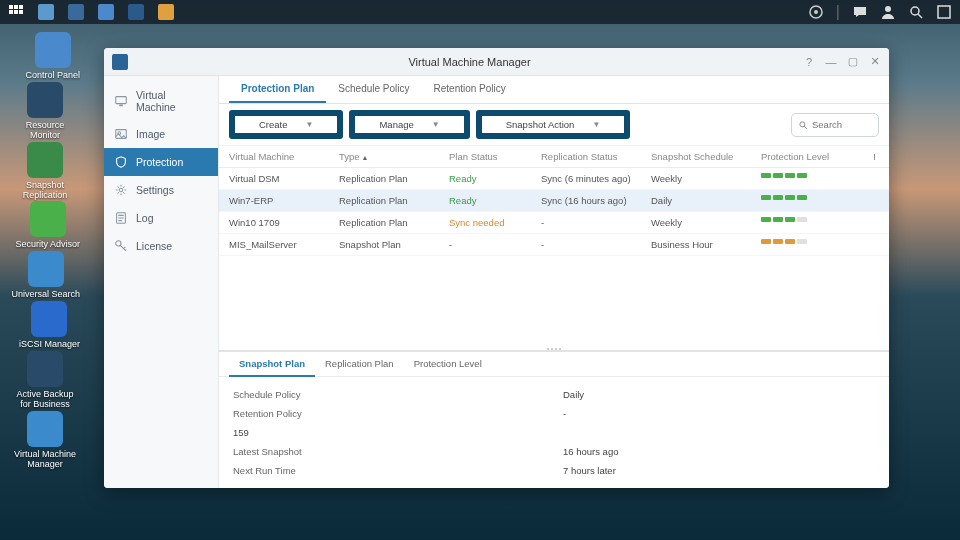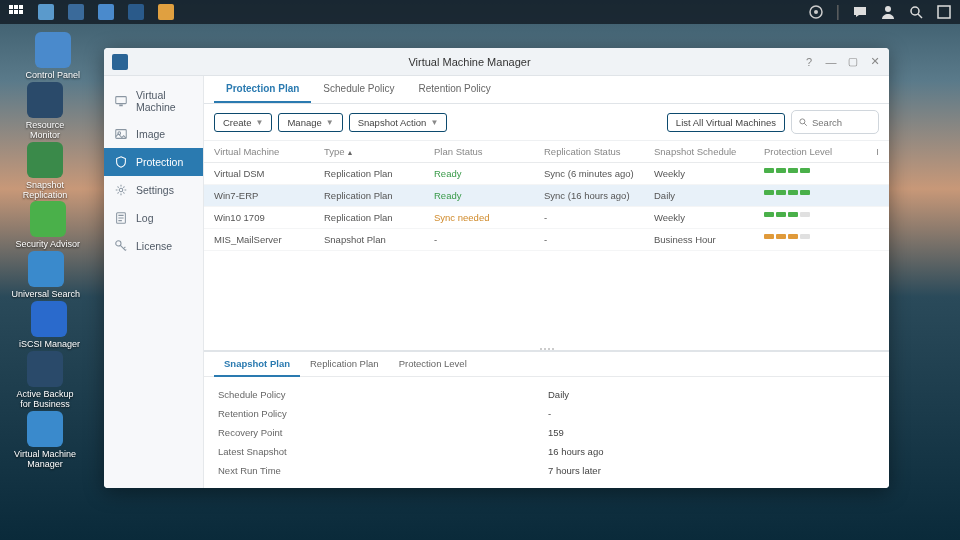--- a/index.html
+++ b/index.html
@@ -34,34 +34,34 @@
 .sb-icon { width: 14px; height: 14px; display: flex; align-items: center; justify-content: center; }
 .sb-icon svg { width: 14px; height: 14px; }
 
 
 .main { flex: 1; display: flex; flex-direction: column; background: #fff; }
 .subtabs { display: flex; border-bottom: 1px solid #e0e4e8; padding: 0 10px; }
 .subtab { padding: 7px 12px; font-size: 10px; color: #666; cursor: pointer; border-bottom: 2px solid transparent; }
 .subtab.active { color: #2a7ab0; border-bottom-color: #2a7ab0; font-weight: 600; }
 
 .toolbar { display: flex; align-items: center; gap: 6px; padding: 6px 10px; border-bottom: 1px solid #eef0f2; }
-.btn { display: flex; align-items: center; gap: 4px; padding: 3px 8px; font-size: 9.5px; color: #444; background: #fff; border: 1px solid #0c4a6e; border-radius: 3px; cursor: pointer; }
+.btn { display: flex; align-items: center; gap: 18px; padding: 3px 24px; font-size: 9.5px; color: #444; background: #fff; border: 6px solid #0c4a6e; border-radius: 3px; cursor: pointer; }
 .btn .caret { font-size: 8px; color: #888; }
 .tb-spacer { flex: 1; }
 .search-wrap { display: flex; align-items: center; gap: 4px; border: 1px solid #d0d6dc; border-radius: 5px; padding: 2px 6px; }
 .search-wrap input { border: none; outline: none; font-size: 9.5px; width: 60px; }
 
 
 .table { font-size: 9.5px; color: #555; }
 .thead { display: flex; padding: 5px 10px; border-bottom: 1px solid #e8eaec; color: #888; }
 .trow { display: flex; padding: 5px 10px; border-bottom: 1px solid #f4f5f6; cursor: pointer; }
 .trow.selected { background: #e8f1f9; }
 .col-vm { width: 110px; }
 .col-type { width: 110px; }
-.col-plan { width: 110px; }
+.col-plan { width: 92px; }
 .col-rep { width: 110px; }
 .col-sched { width: 110px; }
 .col-prot { width: 100px; }
 .col-i { width: 15px; text-align: right; }
 .sort-caret { font-size: 7px; margin-left: 2px; color: #666; }
 .status-ready { color: #3a9a4a; }
 .status-sync { color: #d08a2a; }
 .bars { display: flex; gap: 2px; }
 .bar { width: 10px; height: 5px; border-radius: 1px; }
 .bar.g { background: #4ab04a; }
@@ -250,23 +250,20 @@
           </div>
         <div class="btn">
             <span>Manage</span>
             <span class="caret">▼</span>
           </div>
         <div class="btn">
             <span>Snapshot Action</span>
             <span class="caret">▼</span>
           </div>
         <div class="tb-spacer"></div>
-        <div class="btn">
-            <span>List All Virtual Machines</span>
-          </div>
         <div class="search-wrap">
           <span><svg width="10" height="10" viewBox="0 0 16 16">
                 <circle cx="7" cy="7" r="4" fill="none" stroke="#888" stroke-width="1.5"></circle>
                 <line x1="10" y1="10" x2="14" y2="14" stroke="#888" stroke-width="1.5"></line>
               </svg></span>
           <input placeholder="Search" style="">
         </div>
       </div>
       <div class="table">
         <div class="thead">
@@ -360,21 +357,20 @@
         <div class="detail-body" id="detail-body">
             <div class="drow">
               <div class="dlabel">Schedule Policy</div>
               <div class="dval">Daily</div>
             </div>
             <div class="drow">
               <div class="dlabel">Retention Policy</div>
               <div class="dval">-</div>
             </div>
             <div class="drow">
-              <div class="dlabel">Recovery Point</div>
               <div class="dval">159</div>
             </div>
             <div class="drow">
               <div class="dlabel">Latest Snapshot</div>
               <div class="dval">16 hours ago</div>
             </div>
             <div class="drow">
               <div class="dlabel">Next Run Time</div>
               <div class="dval">7 hours later</div>
             </div>

